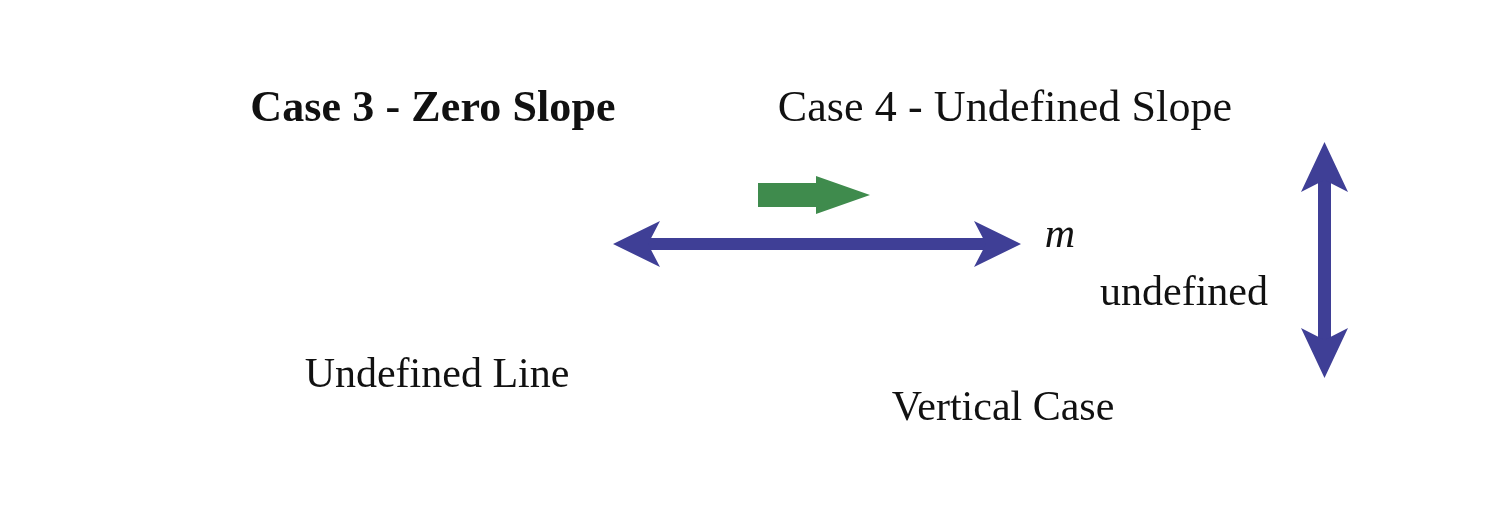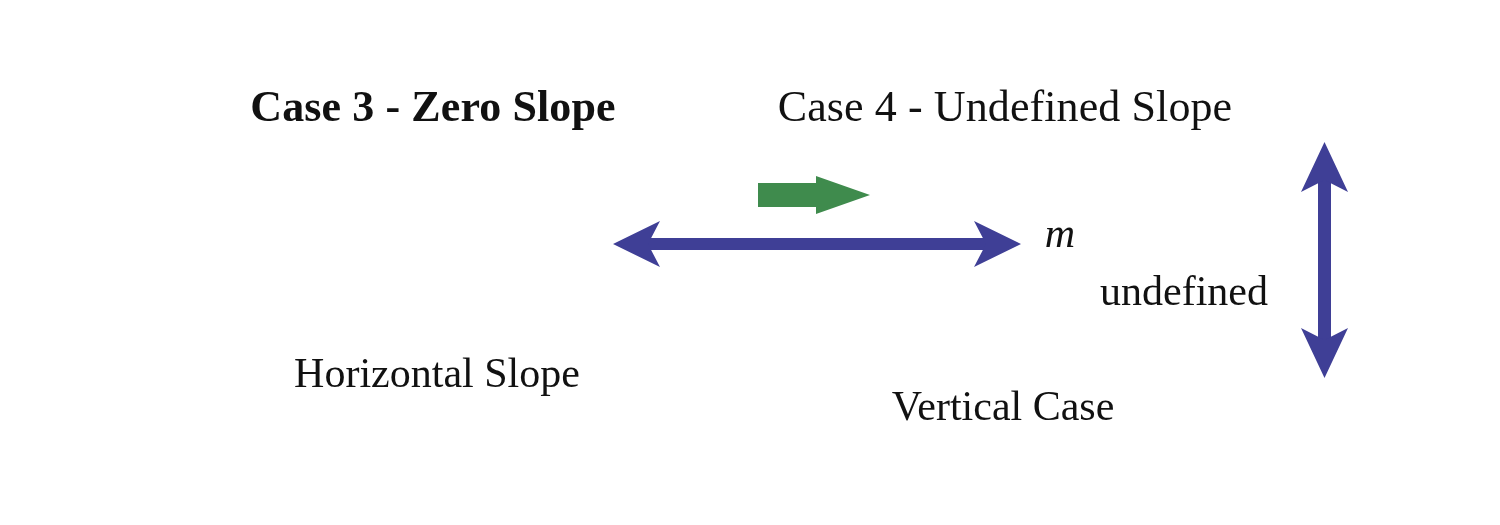--- a/index.html
+++ b/index.html
@@ -56,21 +56,21 @@
 </head>
 <body>
 
 <div id="canvas">
 
   <div class="panel" id="panel-left">
 
     <div class="txt title center-x" style="left:433px; top:85px;font-weight:bold;">Case 3 - Zero Slope</div>
 
 
-    <div class="txt label center-x" style="left:437px; top:352px;">Horizontal Slope</div>
+    <div class="txt label center-x" style="left:437px; top:352px;">Undefined Line</div>
 
     <svg class="svg-layer" viewBox="0 0 740 525">
 
       <g>
         <path d="M 378,183
                  L 436,183
                  L 436,176
                  L 490,195
                  L 436,214
                  L 436,207

